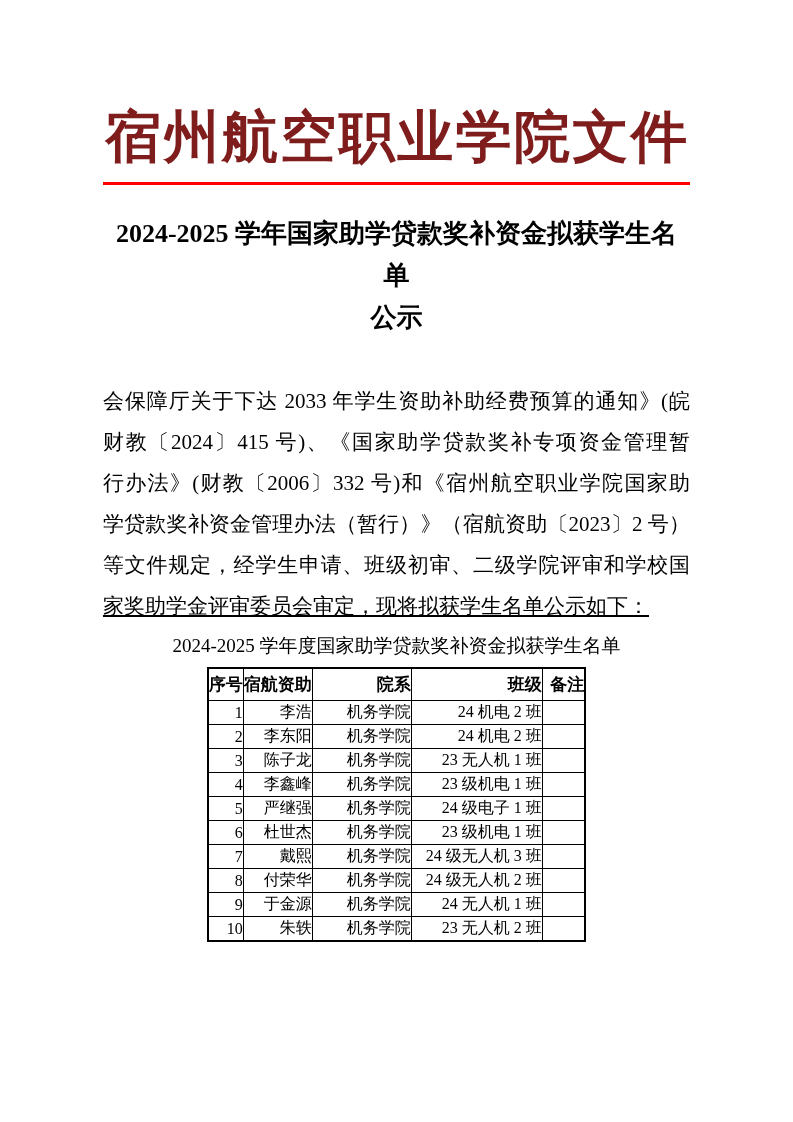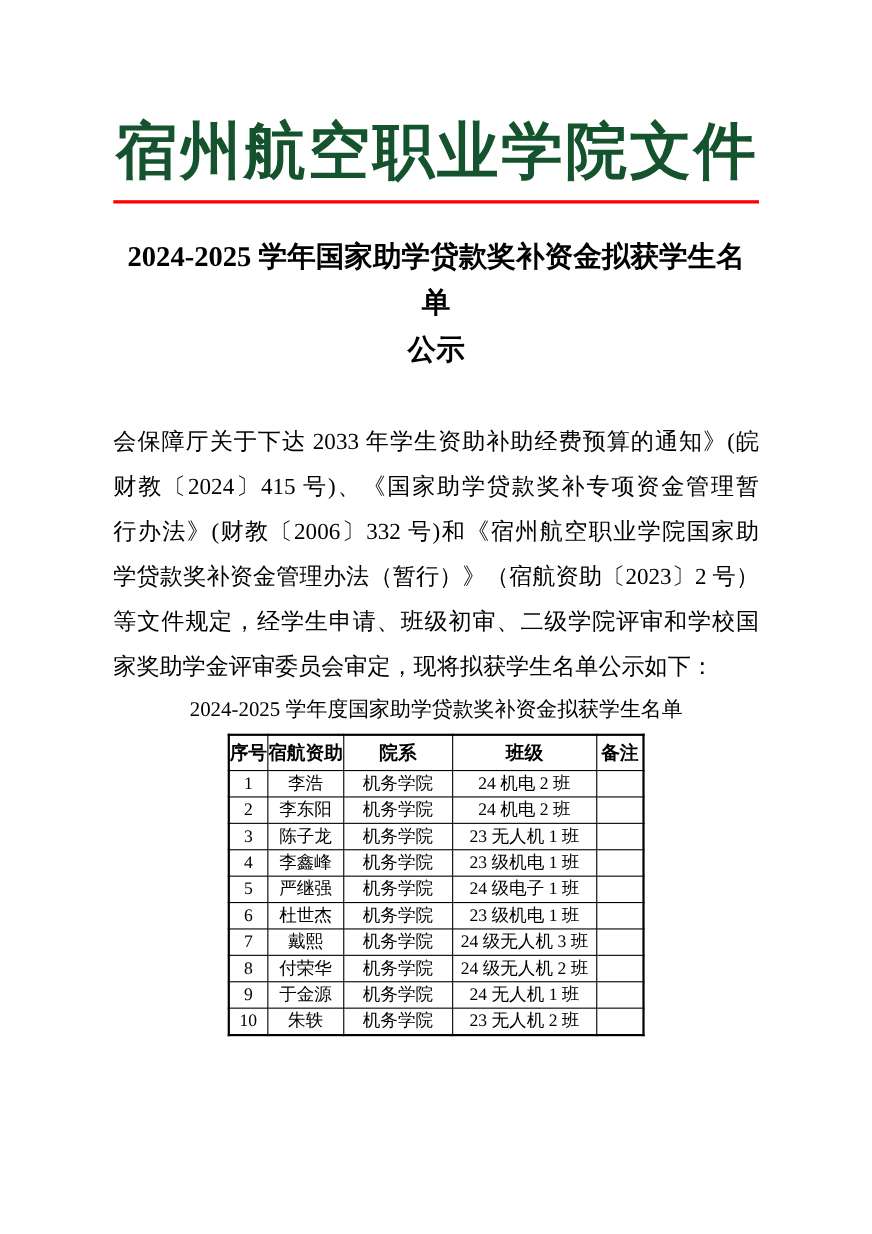--- a/index.html
+++ b/index.html
@@ -5,21 +5,21 @@
   html,body { margin:0; padding:0; background:#888; }
   .page {
     width:793px; height:1122px; margin:0 auto; background:#ffffff;
     font-family:"Liberation Serif", serif; color:#000; overflow:hidden;
     position:relative; box-sizing:border-box;
   }
   .letterhead {
     margin:106px 105px 0 105px;
     font-family:"Liberation Sans", sans-serif;
     font-weight:bold; font-size:56px; line-height:62px;
-    color:#14532d;
+    color:#7f1d1d;
     text-align:justify; text-align-last:justify;
     letter-spacing:1px; white-space:nowrap;
   }
   .doc-number {
     margin-top:46px; text-align:center;
     font-size:20px; line-height:26px; letter-spacing:1px;
   }
   .red-line {
     margin:14px 103px 0 103px; height:0;
     border-top:3px solid #ff0000;
@@ -28,31 +28,31 @@
     margin:28px 103px 0 103px; text-align:center;
     font-weight:bold; font-size:26px; line-height:42px;
     font-family:"Liberation Serif", serif;
   }
   .body-par { margin:42px 103px 0 103px; font-size:21px; }
   .body-line {
     line-height:41px; height:41px; white-space:nowrap;
     text-align:justify; text-align-last:justify;
   }
   .body-line.first { padding-left:42px; }
-  .body-line.last { text-align:left; text-align-last:left; }
+  .body-line.last { text-align:left; text-align-last:left;text-decoration:underline; }
   .tbl-caption {
     margin-top:5px; text-align:center;
     font-size:19px; line-height:28px;
   }
   table.students {
     border-collapse:collapse; margin:7px auto 0 auto;
     table-layout:fixed; border:2px solid #000;
   }
   table.students th, table.students td {
-    border:1px solid #000; text-align:center; vertical-align:middle;
+    border:1px solid #000; text-align:right; vertical-align:middle;
     padding:0; overflow:hidden; white-space:nowrap;
   }
   table.students th {
     font-family:"Liberation Sans", sans-serif;
     font-weight:bold; font-size:17px; height:31px;
   }
   table.students td {
     font-family:"Liberation Serif", serif;
     font-size:16px; height:23px;
   }

